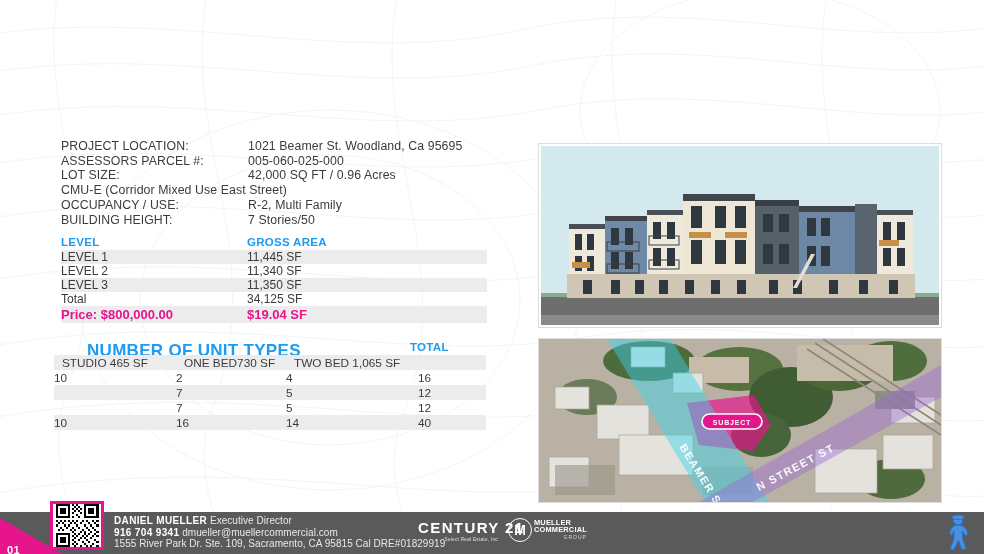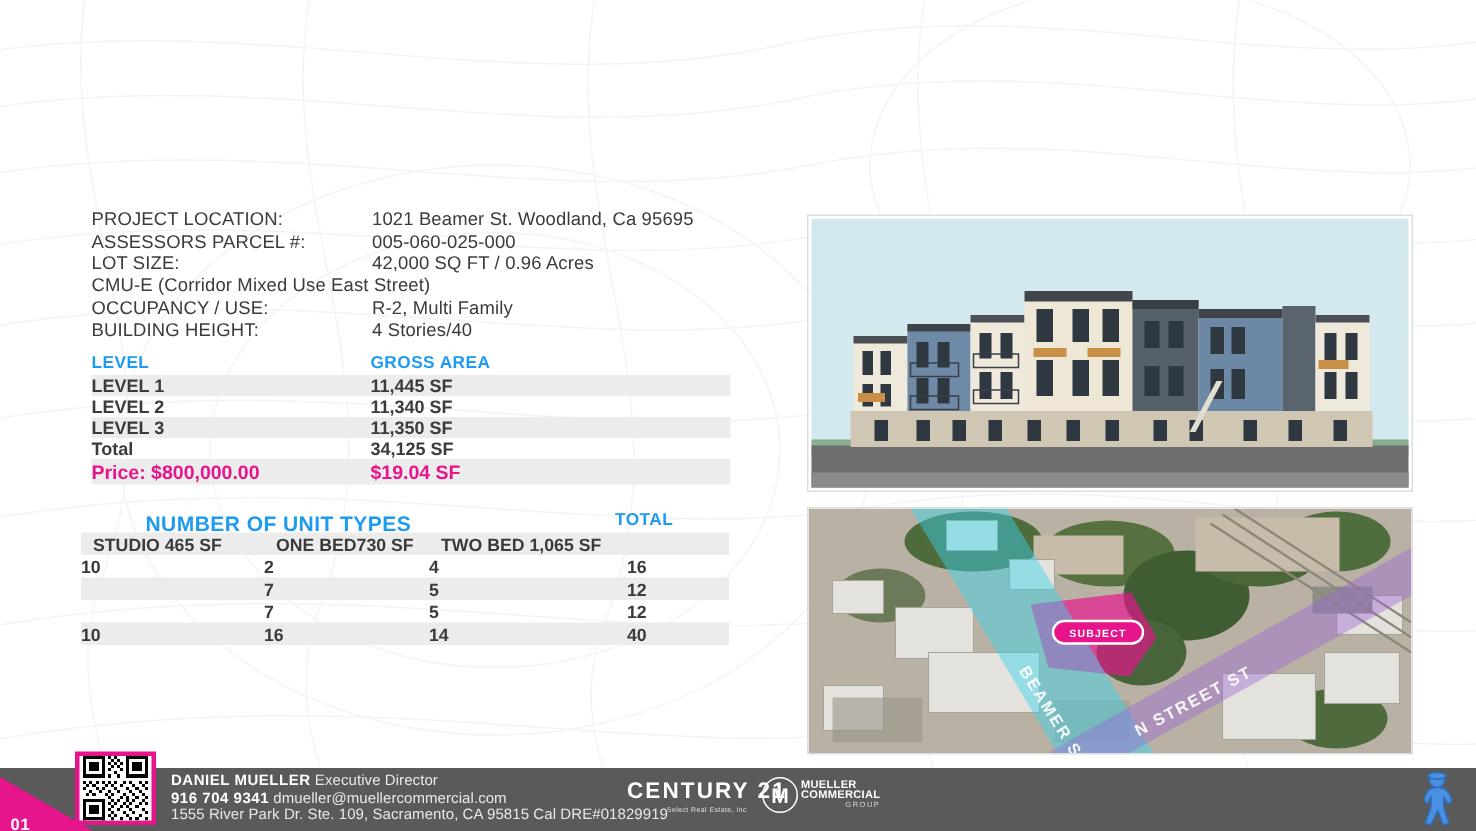--- a/index.html
+++ b/index.html
@@ -76,21 +76,21 @@
 
   
   .dtable {
     position: absolute;
     z-index: 3;
     border-collapse: collapse;
     table-layout: fixed;
   }
   .dtable td, .dtable th {
     padding: 0;
-    font-weight: bold;
+    font-weight: normal;
     text-align: left;
     vertical-align: middle;
   }
 
   #area-table { left: 61px; top: 234px; width: 426px; }
   #area-table col.c0 { width: 186px; }
   #area-table col.c1 { width: 240px; }
   #area-table tr { height: 14px; padding-left: 28px; }
   #area-table .hdr td {
     color: #1d9bf0;
@@ -107,26 +107,26 @@
   #area-table tr.shade td { background: #ececec; }
   #area-table tr.price td {
     color: #e6158c;
     font-weight: bold;
     font-size: 13px;
     height: 17px;
   }
 
   #units-title {
     position: absolute;
-    left: 61px;
+    left: 51px;
     top: 341px;
     z-index: 3;
     color: #1d9bf0;
     font-weight: bold;
-    font-size: 14px;
+    font-size: 17px;
     letter-spacing: .3px;
     padding-left: 36px;
   }
   #units-total-label {
     position: absolute;
     left: 410px;
     top: 341px;
     z-index: 3;
     color: #1d9bf0;
     font-weight: bold;
@@ -304,21 +304,21 @@
     </div>
     <div class="spec-row">
       <span class="spec-value">CMU-E (Corridor Mixed Use East Street)</span>
     </div>
     <div class="spec-row">
       <span class="spec-label">OCCUPANCY / USE:</span>
       <span class="spec-value">R-2, Multi Family</span>
     </div>
     <div class="spec-row">
       <span class="spec-label">BUILDING HEIGHT:</span>
-      <span class="spec-value">4 Stories/40</span>
+      <span class="spec-value">7 Stories/50</span>
     </div>
   </div>
 
   <table class="dtable" id="area-table">
     <colgroup>
         <col class="c0">
         <col class="c1">
       </colgroup>
     <tbody>
       <tr class="hdr">

